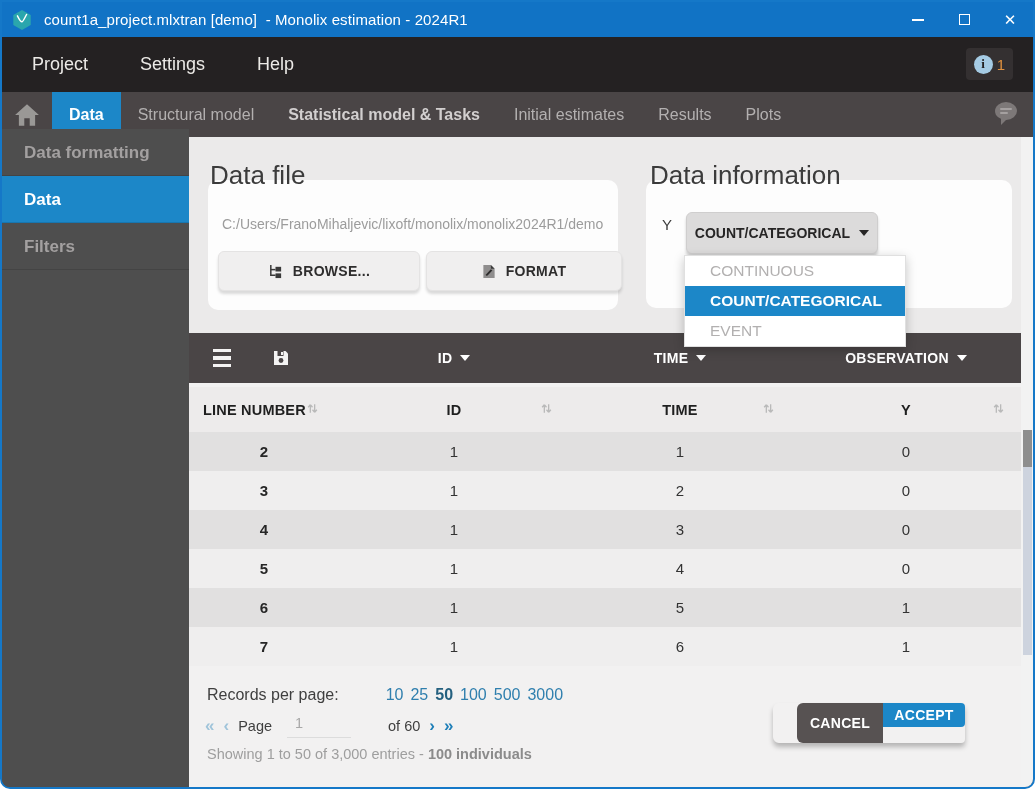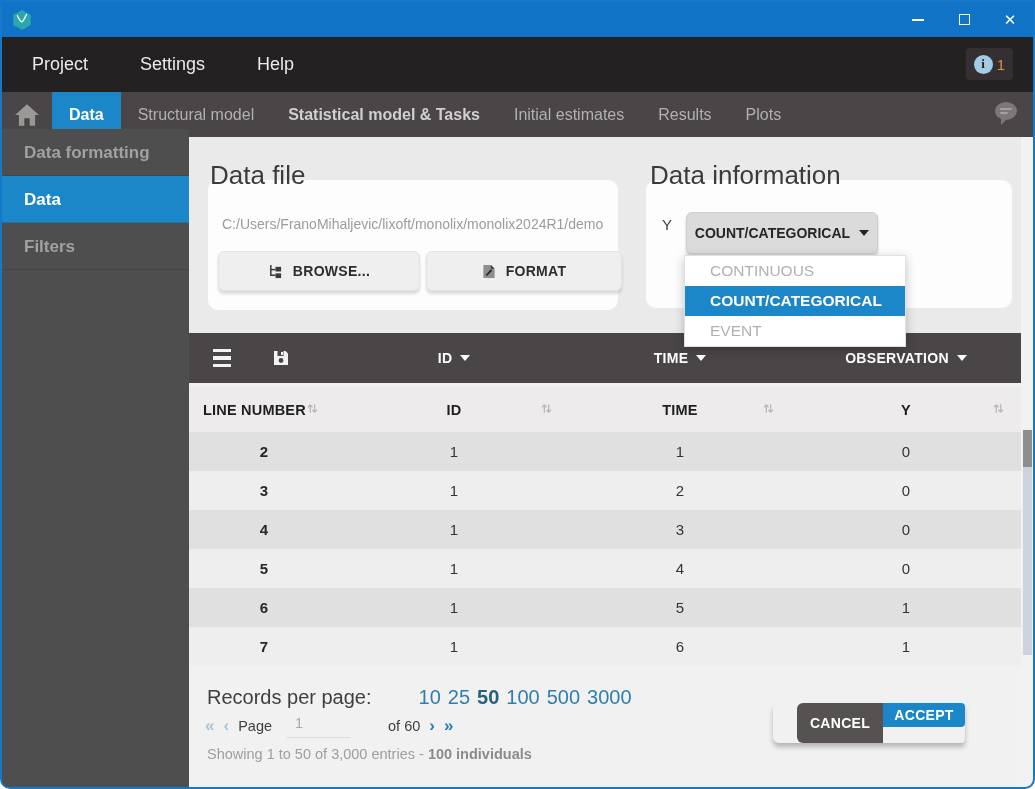--- a/index.html
+++ b/index.html
@@ -84,21 +84,21 @@
   .trow{height:39px;display:grid;grid-template-columns:150px 230px 222px 230px;align-items:center;}
   .trow.dark{background:#e1e0e0;}
   .trow.light{background:#efeeee;}
   .tcell{text-align:center;font-size:15px;color:#333;}
   .tcell.line-num{font-weight:bold;color:#262626;}
 
   .scroll-track{left:1021px;top:428px;width:9px;height:225px;background:#cdd3de;}
   .scroll-thumb{position:absolute;left:0;top:0;width:9px;height:37px;background:#8e8e8e;}
 
   
-  .records-line{left:205px;top:684px;display:flex;gap:7px;font-size:20px;color:#3f3f3f;}
+  .records-line{left:205px;top:684px;display:flex;gap:7px;font-size:16px;color:#3f3f3f;}
   .ps-opt{color:#2f7fae;}
   .ps-opt.selected{color:#24607f;font-weight:bold;}
   .page-line{left:203px;top:711px;display:flex;align-items:center;gap:9px;font-size:14.5px;color:#3f3f3f;}
   .pg-arrow{font-size:17px;font-weight:bold;color:#1f7fb8;line-height:1;}
   .pg-arrow.disabled{color:#a0c4da;}
   .page-input{width:64px;color:#a8a8a8;border-bottom:1px solid #dcdcdc;padding:2px 0 6px 8px;margin-left:6px;}
   .of-label{margin-left:28px;}
   .showing-line{left:205px;top:744px;font-size:14.5px;color:#9e9e9e;}
   .showing-line b{color:#8b8b8b;}
 
@@ -111,20 +111,21 @@
 </head>
 <body>
 
 <div class="window">
 
   <div class="abs titlebar">
     <svg class="logo" viewBox="0 0 24 24">
       <polygon points="12,1 21.5,6.5 21.5,17.5 12,23 2.5,17.5 2.5,6.5" fill="#2aa6ad"></polygon>
       <path d="M7 7.5c2.2 4.5 4 6.5 5 6.5s2.5-3.5 5-8" stroke="#ffffff" stroke-width="1.6" fill="none" stroke-linecap="round"></path>
     </svg>
+    <span class="title-text">count1a_project.mlxtran [demo]&nbsp; - Monolix estimation - 2024R1</span>
     <div class="win-controls">
       <div class="win-btn">
           <div class="glyph-min"></div>
         </div>
       <div class="win-btn">
           <div class="glyph-max"></div>
         </div>
       <div class="win-btn">
           <span class="glyph-close">✕</span>
         </div>

